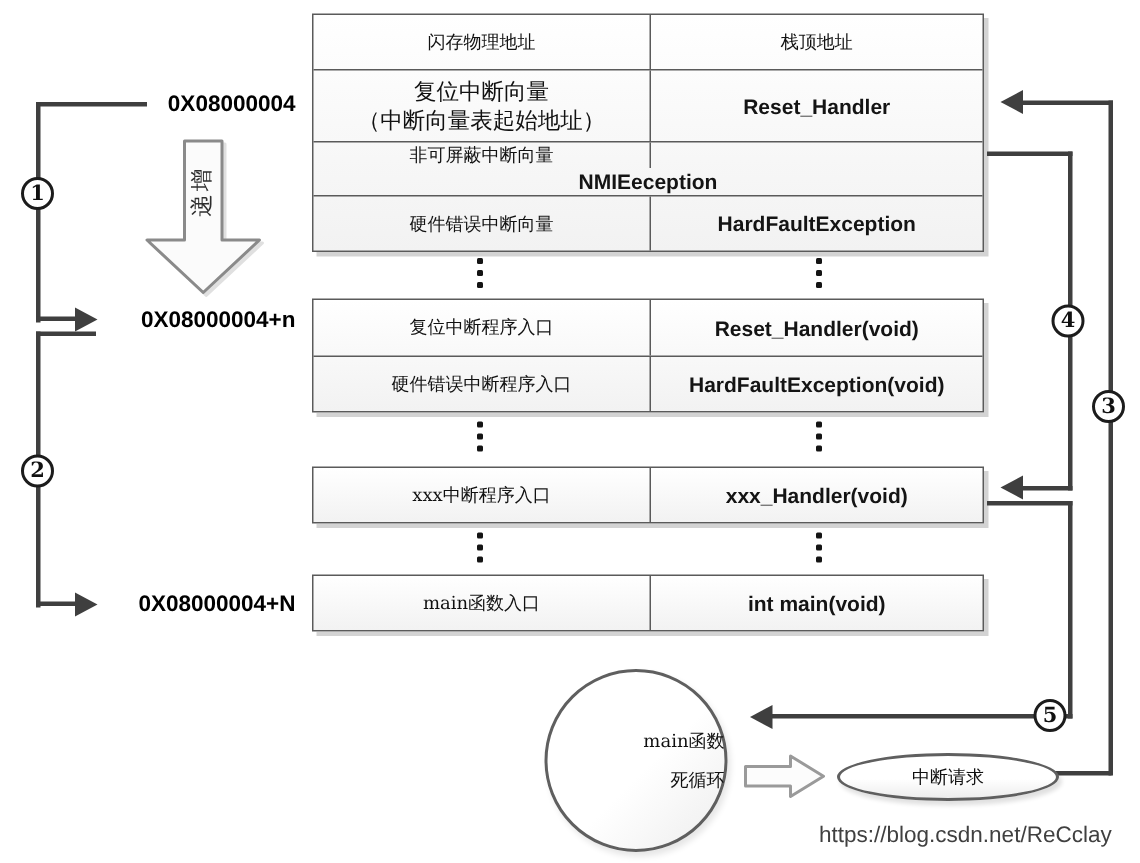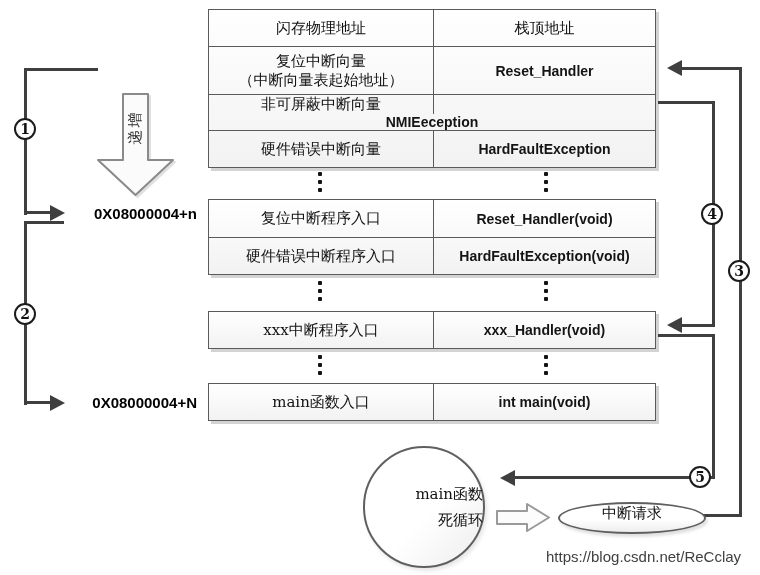--- a/index.html
+++ b/index.html
@@ -1,21 +1,21 @@
 <!DOCTYPE html>
 <html><head>
 <meta charset="utf-8">
 <style>
   html,body { margin:0; padding:0; background:#fff; }
   #canvas {
     position:relative; width:760px; height:575px; background:#ffffff;
     overflow:hidden;
     font-family:"Liberation Sans","DejaVu Sans",sans-serif;
   }
-  .cn { font-family:"DejaVu Serif","Liberation Serif",serif; font-size:15px; color:#111; }
+  .cn { font-family:"DejaVu Serif","Liberation Serif",serif; font-size:12px; color:#111; }
   .cn-sm { font-family:Liberation Mono, monospace; font-size:15px; color:#111; }
   .en { font-family:"Liberation Sans","DejaVu Sans",sans-serif; font-size:14px; font-weight:600; color:#141414; }
 
   
   .addr {
     position:absolute; left:40px; width:157px; height:18px;
     text-align:right; font-size:15px; font-weight:600; color:#000;
     font-family:"Liberation Sans","DejaVu Sans",sans-serif;
   }
 
@@ -73,36 +73,37 @@
     border:2px solid #5f5f5f; border-radius:50%;
     background:linear-gradient(135deg,#ffffff 55%,#ededed 100%);
     display:flex; flex-direction:column; align-items:flex-end; justify-content:center;
     box-sizing:border-box; box-shadow:2px 3px 4px rgba(0,0,0,0.10);
   }
   #main-loop-circle .cn { line-height:26px; }
   #interrupt-ellipse {
     position:absolute; left:558px; top:502px; width:148px; height:32px;
     border:2px solid #5f5f5f; border-radius:50%;
     background:linear-gradient(180deg,#ffffff 55%,#ededed 100%);
-    display:flex; align-items:flex-start; justify-content:center;
+    display:flex; align-items:center; justify-content:center;
     box-sizing:border-box; box-shadow:2px 3px 3px rgba(0,0,0,0.12);
     z-index:4;
   }
   #block-arrow-svg { position:absolute; left:495px; top:500px; }
 
   #watermark {
     position:absolute; left:546px; top:548px; font-size:15px; color:#404040;
     font-family:"Liberation Sans","DejaVu Sans",sans-serif; white-space:nowrap;
   }
 </style>
 </head>
 <body>
 
 <div id="canvas">
 
+  <div class="addr" style="top:61px;">0X08000004</div>
   <div class="addr" style="top:205px;">0X08000004+n</div>
   <div class="addr" style="top:394px;">0X08000004+N</div>
 
   <div class="hline" style="left:24px;top:68px;width:74px;"></div>
   <div class="vline" style="left:24px;top:68px;height:147px;"></div>
   <div class="hline" style="left:24px;top:211px;width:28px;"></div>
   <div class="ah ah-right" style="left:50px;top:205px;"></div>
   <div class="numc" style="left:14px;top:118px;">
       <span>1</span>
     </div>

